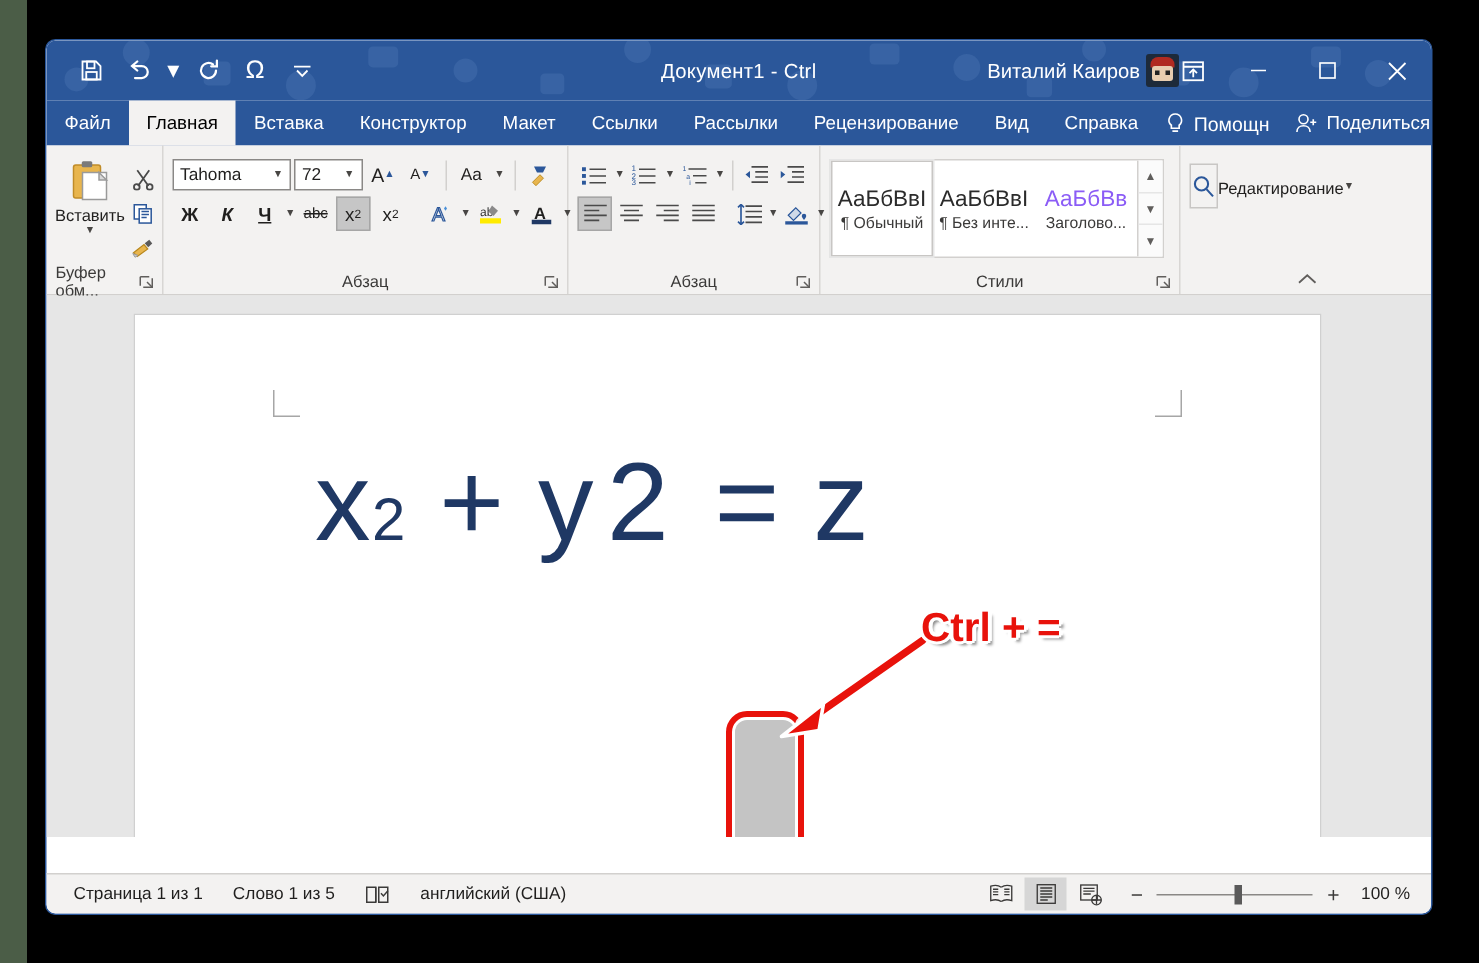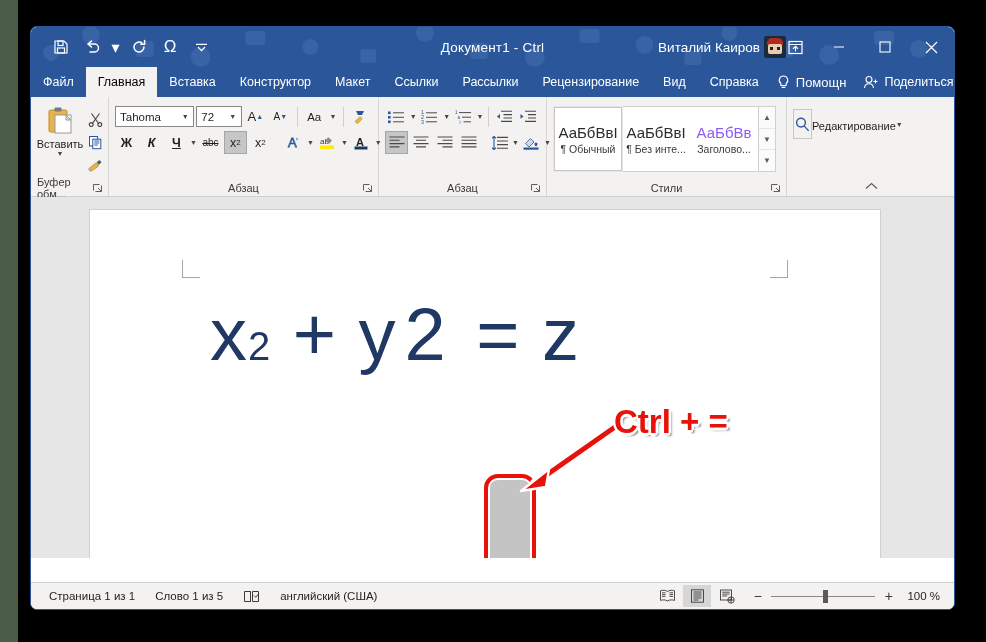--- a/index.html
+++ b/index.html
@@ -294,21 +294,21 @@
   .sel-bg {
     position: absolute;
     left: 459px; top: 283px;
     width: 40px; height: 124px;
     background: #c4c4c4;
     border-radius: 8px;
   }
   .callout {
     position: absolute;
     left: 583px; top: 206px;
-    font-size: 33px;
+    font-size: 27px;
     font-weight: bold;
     color: #e8120b;
     font-family: "Liberation Sans", sans-serif;
     letter-spacing: 0px;
     white-space: nowrap;
     text-shadow:
       -1.6px -1.6px 0 #fff, 1.6px -1.6px 0 #fff,
       -1.6px 1.6px 0 #fff, 1.6px 1.6px 0 #fff,
       -2.6px 0 0 #fff, 2.6px 0 0 #fff,
       0 -2.6px 0 #fff, 0 2.6px 0 #fff,

